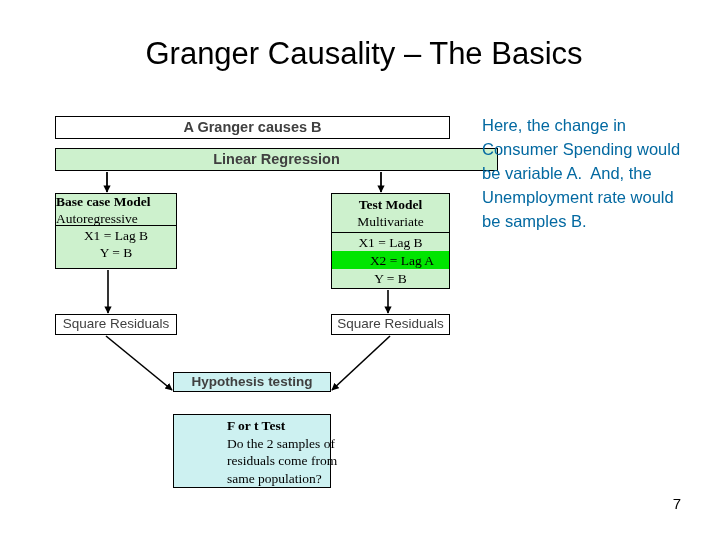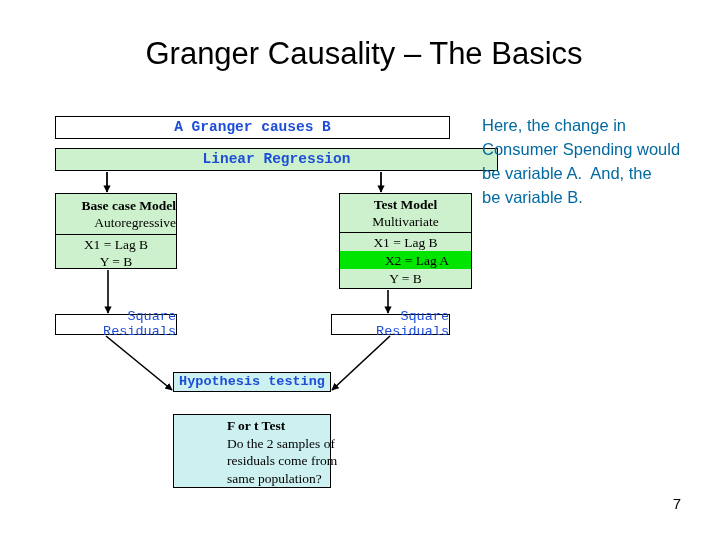--- a/index.html
+++ b/index.html
@@ -34,22 +34,22 @@
     color: #000000;
     letter-spacing: 0px;
     white-space: nowrap;
   }
 
   
   .box {
     position: absolute;
     box-sizing: border-box;
     border: 1.5px solid #000000;
-    font-family: Liberation Mono, monospace;
-    color: #1d4ed8;
+    font-family: Liberation Sans, sans-serif;
+    color: #404040;
     display: flex;
     align-items: center;
     justify-content: center;
     text-align: right;
     line-height: 1.05;
   }
   .white  { background: #ffffff; }
   .green  { background: #cdf1cd; }
   .cyan   { background: #cdf1f1; }
 
@@ -66,26 +66,26 @@
   
   #group-base {
     position: absolute;
     left: 55px; top: 193px; width: 122px; height: 76px;
     box-sizing: border-box;
     border: 1.5px solid #000000;
     background: #cdf1cd;
     font-family: "Liberation Serif", serif;
   }
   #group-base .hdr {
-    height: 41px;
+    height: 32px;
     border-bottom: 1.5px solid #000000;
     box-sizing: border-box;
     display: flex;
     flex-direction: column;
-    align-items: flex-end;
+    align-items: flex-start;
     justify-content: center;
   }
   #group-base .body {
     height: 36px;
     display: flex;
     flex-direction: column;
     align-items: center;
     justify-content: center;
   }
   .line {
@@ -93,26 +93,25 @@
     text-align: center;
     font-size: 13.5px;
     line-height: 17px;
     white-space: nowrap;
   }
   .line.b { font-weight: bold; }
 
   
   #group-test {
     position: absolute;
-    left: 331px; top: 193px; width: 133px; height: 96px;
+    left: 331px; top: 193px; width: 119px; height: 96px;
     box-sizing: border-box;
     border: 1.5px solid #000000;
     background: #cdf1cd;
     font-family: "Liberation Serif", serif;
-    margin-left: 8px;
   }
   #group-test .hdr {
     height: 39px;
     border-bottom: 1.5px solid #000000;
     box-sizing: border-box;
     display: flex;
     flex-direction: column;
     align-items: center;
     justify-content: center;
   }
@@ -251,18 +250,19 @@
     <span class="line b">F or t Test</span>
     <span class="line">Do the 2 samples of</span>
     <span class="line">residuals come from</span>
     <span class="line">same population?</span>
   </div>
 
   <div id="side-note">
     <span class="nline">Here, the change in</span>
     <span class="nline">Consumer Spending would</span>
     <span class="nline">be variable A.  And, the</span>
-    <span class="nline">be variable B.</span>
+    <span class="nline">Unemployment rate would</span>
+    <span class="nline">be samples B.</span>
   </div>
 
   <div id="page-number">7</div>
 
 </div>
 
 </body></html>

